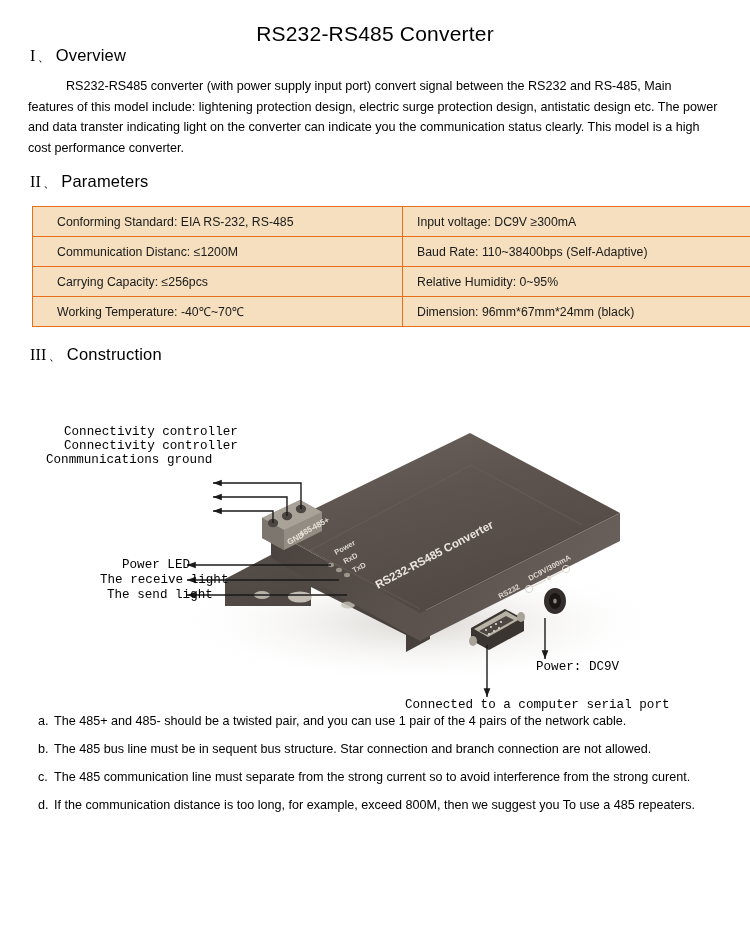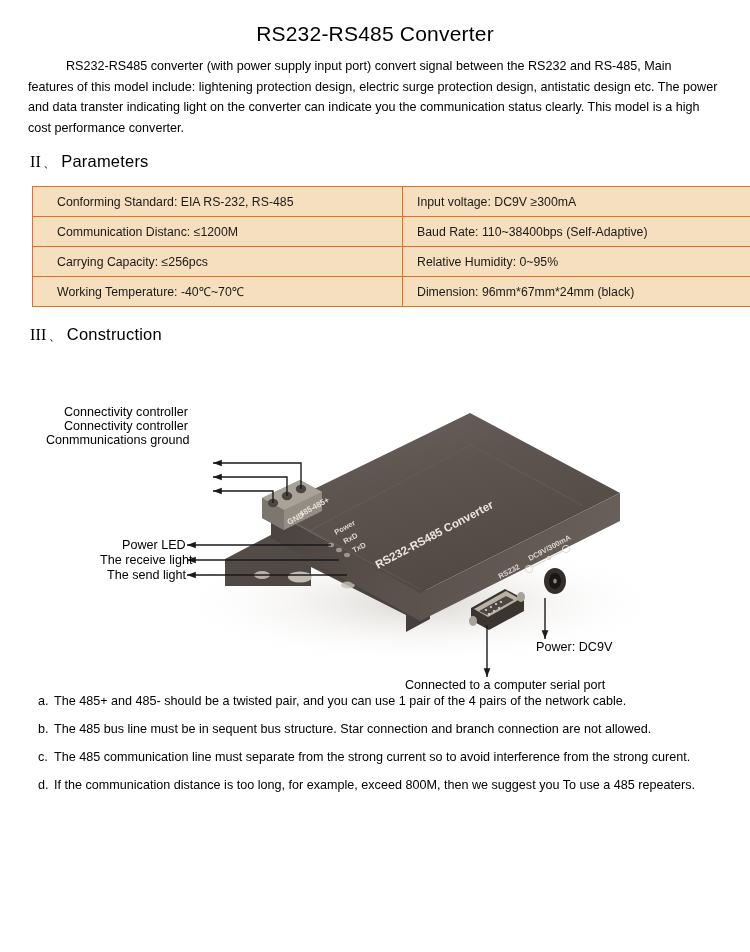--- a/index.html
+++ b/index.html
@@ -88,20 +88,21 @@
     width: 750px;
     height: 330px;
     margin-top: 8px;
   }
   .fig-label {
     position: absolute;
     font-size: 12.6px;
     white-space: nowrap;
     color: #000;
     line-height: 14px;
+    font-family: Liberation Mono, monospace;
   }
   .fig-svg {
     position: absolute;
     left: 0;
     top: 0;
   }
 
   
   .notes-wrap {
     padding: 8px 30px 0 38px;
@@ -120,20 +121,23 @@
     flex: 1 1 auto;
   }
 </style>
 </head>
 <body>
 
 <div class="page">
 
   <h1 class="doc-title">RS232-RS485 Converter</h1>
 
+  <h2 class="section-heading">
+    <span class="numeral">I</span><span class="sep">、</span><span>Overview</span>
+  </h2>
 
   <p class="overview-para">RS232-RS485 converter (with power supply input port) convert signal between the RS232 and RS-485, Main features of this model include: lightening protection design, electric surge protection design, antistatic design etc. The power and data transter indicating light on the converter can indicate you the communication status clearly. This model is a high cost performance converter.</p>
 
   <h2 class="section-heading" style="padding-top:14px;">
     <span class="numeral">II</span><span class="sep">、</span><span>Parameters</span>
   </h2>
 
   <div class="params-wrap">
     <table class="params">
       <tbody>

